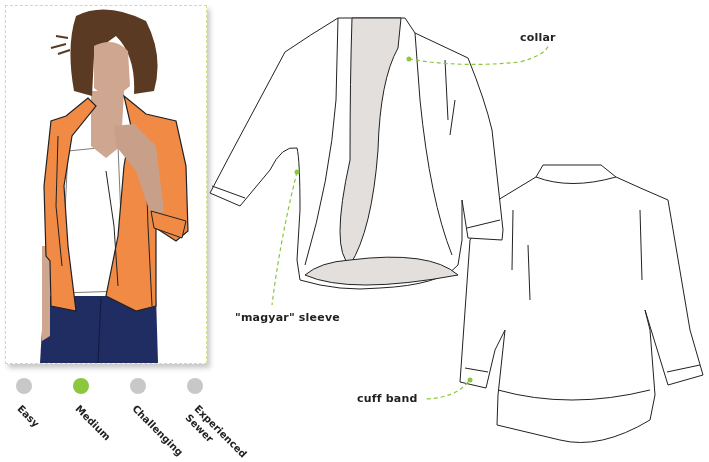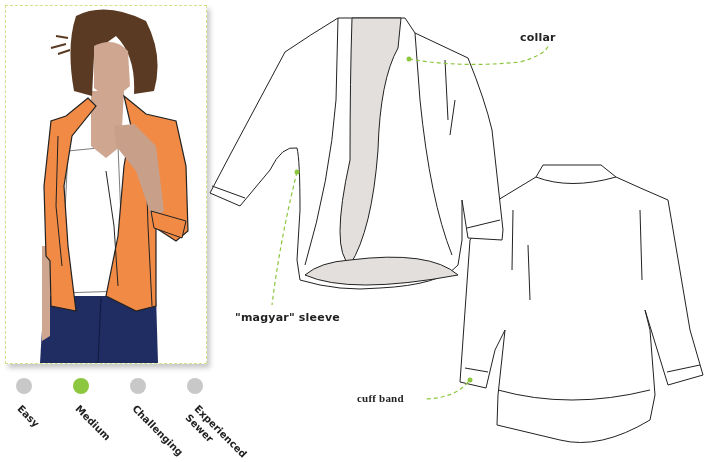--- a/index.html
+++ b/index.html
@@ -82,21 +82,21 @@
   </g>
   <g fill="#8dc63f">
     <circle cx="409" cy="59" r="2.5"></circle>
     <circle cx="297" cy="172" r="2.5"></circle>
     <circle cx="470" cy="380" r="2.5"></circle>
   </g>
 </svg>
 
 <div class="label" style="left:520px; top:31px;text-align:right;">collar</div>
 <div class="label" style="left:235px; top:311px;">"magyar" sleeve</div>
-<div class="label" style="left:357px; top:392px;font-family:Liberation Serif, serif;">cuff band</div>
+<div class="label" style="left:357px; top:392px;">cuff band</div>
 
 <div>
   <div class="level" style="left:16px; background:#c8c8c8;"></div>
   <div class="level" style="left:73px; background:#8dc63f;"></div>
   <div class="level" style="left:130px; background:#c8c8c8;"></div>
   <div class="level" style="left:187px; background:#c8c8c8;"></div>
 
   <div class="level-label" style="left:23px; top:403px;">Easy</div>
   <div class="level-label" style="left:81px; top:403px;">Medium</div>
   <div class="level-label" style="left:138px; top:403px;">Challenging</div>

